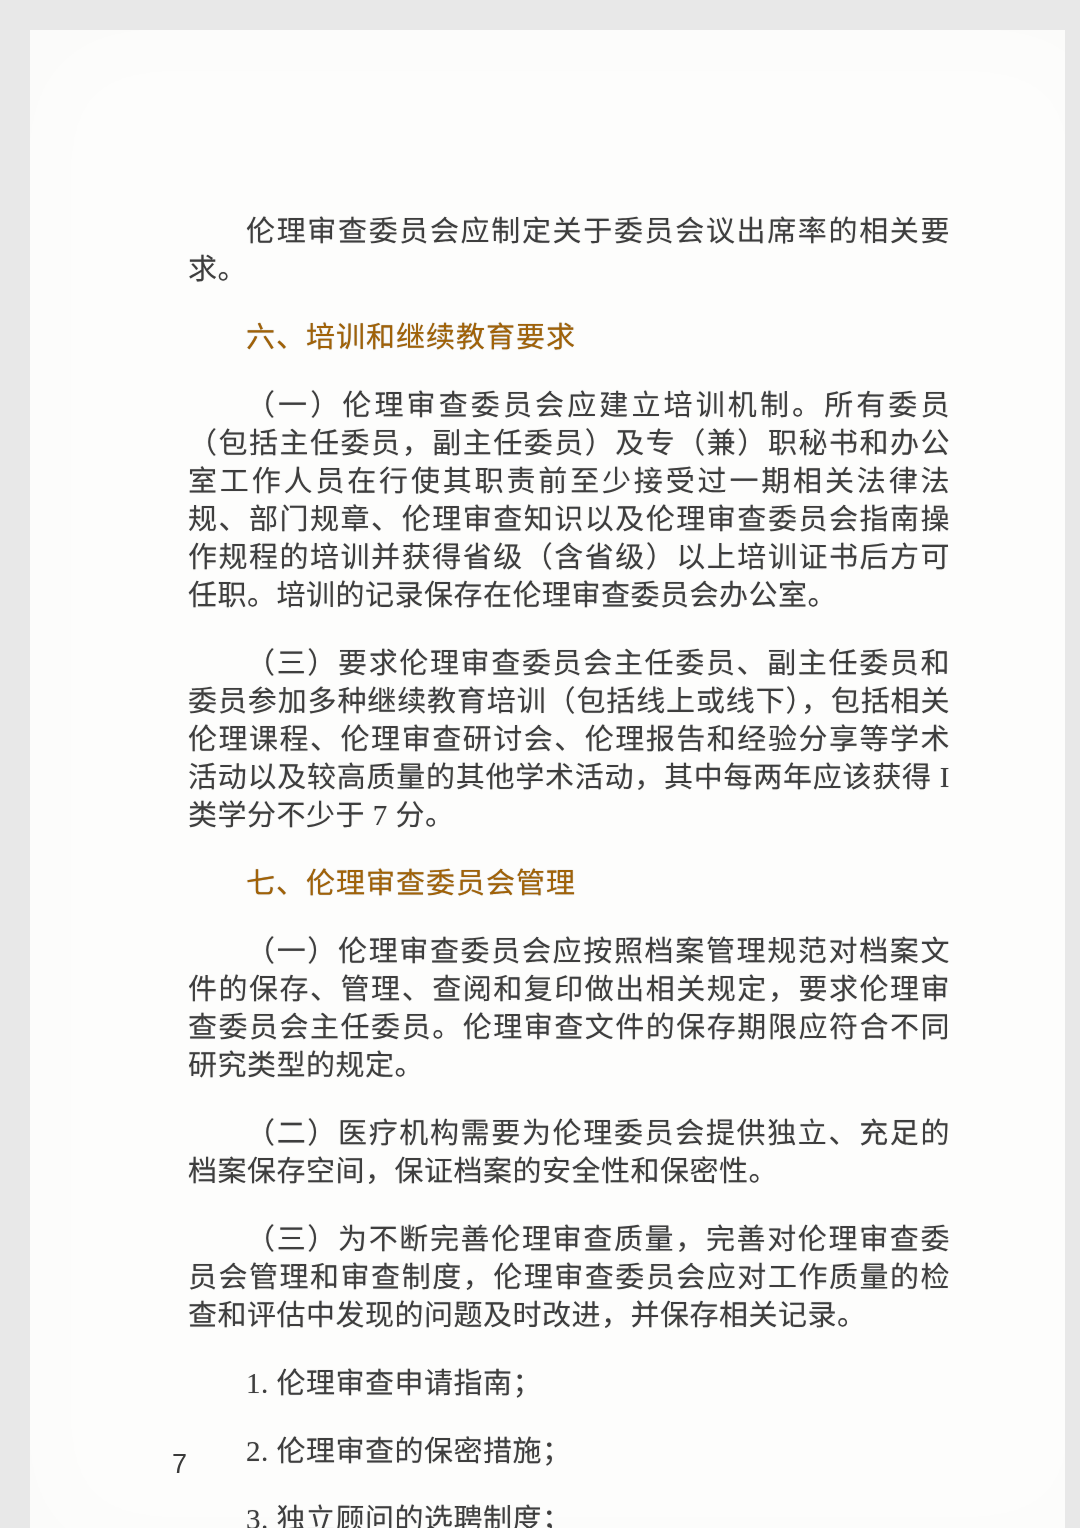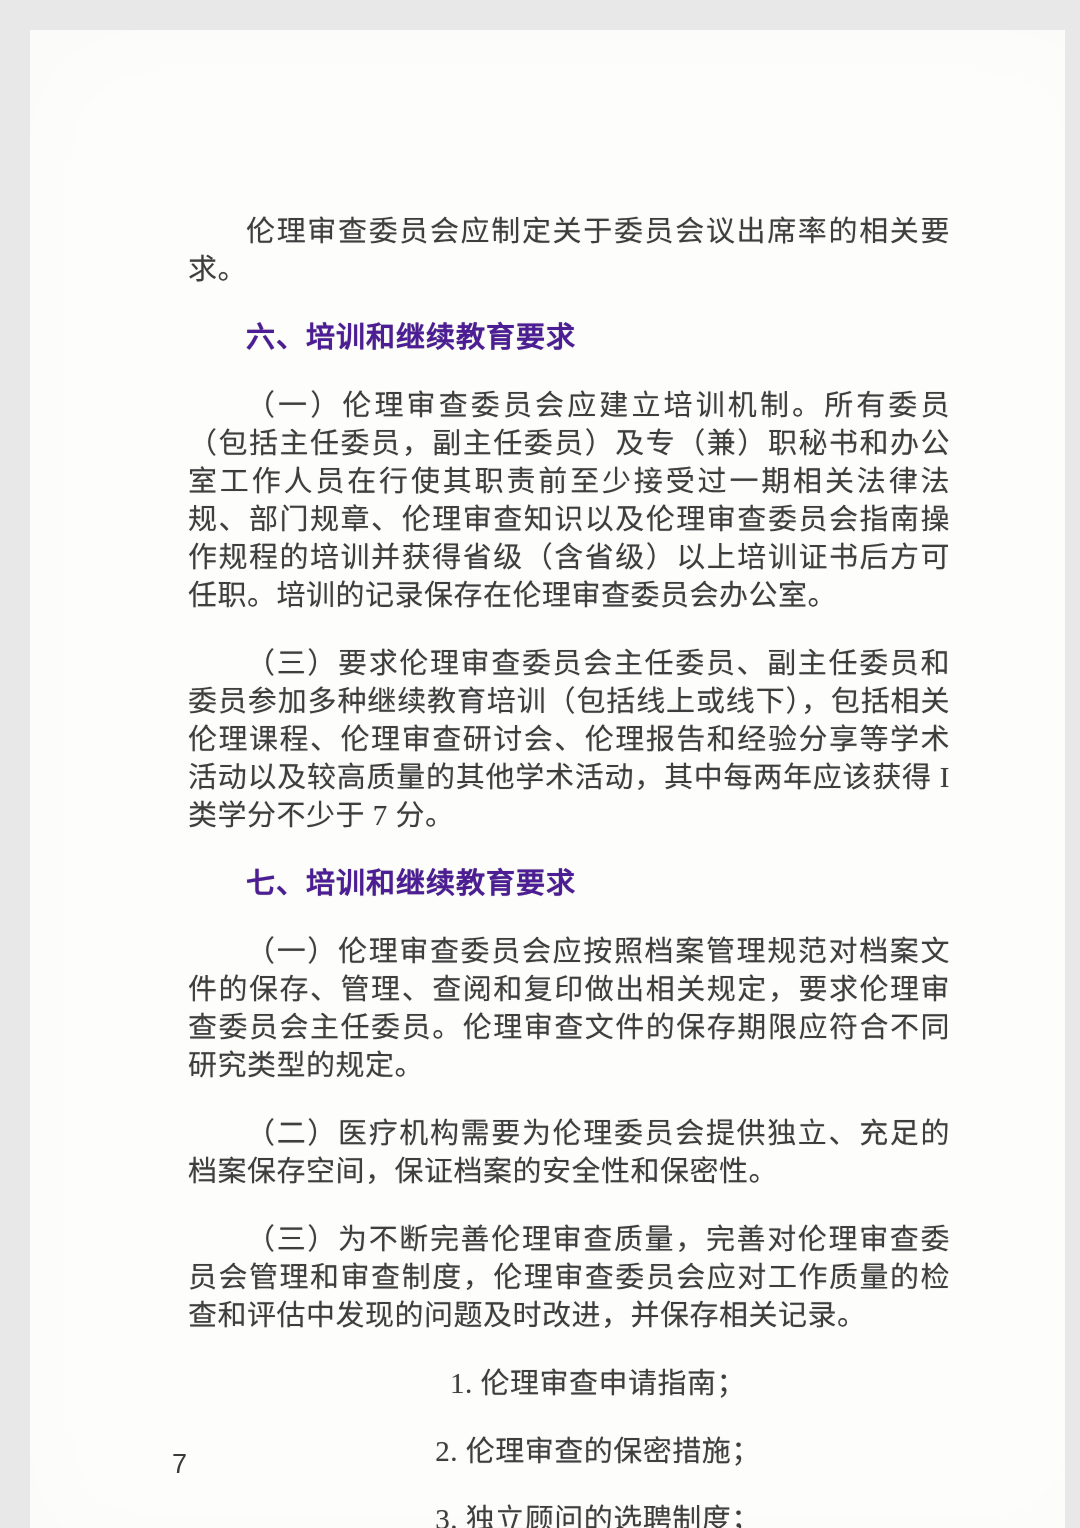--- a/index.html
+++ b/index.html
@@ -31,30 +31,30 @@
     letter-spacing: 0.5px;
     text-shadow: 0 0 1px rgba(70,70,70,0.35);
   }
 
   .para {
     text-indent: 2em;
   }
 
   .heading {
     text-indent: 2em;
-    font-weight: 700;
-    color: #4c1d95;
+    font-weight: 400;
+    color: #a16207;
     font-family: "Liberation Sans", "DejaVu Sans", sans-serif;
     letter-spacing: 1px;
     text-shadow: 0 0 1px rgba(40,40,40,0.45);
   }
 
   .list-item {
     text-indent: 2em;
-    text-align: center;
+    text-align: left;
   }
 
   .page-number {
     position: absolute;
     left: 127px;
     top: 1402px;
     font-size: 27px;
     line-height: 34px;
     color: #3a3a3a;
     font-family: "Liberation Sans", "DejaVu Sans", sans-serif;
@@ -69,21 +69,21 @@
 
     <p class="para">伦理审查委员会应制定关于委员会议出席率的相关要求。</p>
 
     <p class="heading">六、培训和继续教育要求</p>
 
     <p class="para">（一）伦理审查委员会应建立培训机制。所有委员（包括主任委员，副主任委员）及专（兼）职秘书和办公室工作人员在行使其职责前至少接受过一期相关法律法规、部门规章、伦理审查知识以及伦理审查委员会指南操作规程的培训并获得省级（含省级）以上培训证书后方可任职。培训的记录保存在伦理审查委员会办公室。</p>
 
 
     <p class="para">（三）要求伦理审查委员会主任委员、副主任委员和委员参加多种继续教育培训（包括线上或线下），包括相关伦理课程、伦理审查研讨会、伦理报告和经验分享等学术活动以及较高质量的其他学术活动，其中每两年应该获得 I 类学分不少于 7 分。</p>
 
-    <p class="heading">七、培训和继续教育要求</p>
+    <p class="heading">七、伦理审查委员会管理</p>
 
     <p class="para">（一）伦理审查委员会应按照档案管理规范对档案文件的保存、管理、查阅和复印做出相关规定，要求伦理审查委员会主任委员。伦理审查文件的保存期限应符合不同研究类型的规定。</p>
 
     <p class="para">（二）医疗机构需要为伦理委员会提供独立、充足的档案保存空间，保证档案的安全性和保密性。</p>
 
     <p class="para">（三）为不断完善伦理审查质量，完善对伦理审查委员会管理和审查制度，伦理审查委员会应对工作质量的检查和评估中发现的问题及时改进，并保存相关记录。</p>
 
 
     <p class="list-item">1. 伦理审查申请指南；</p>
 

